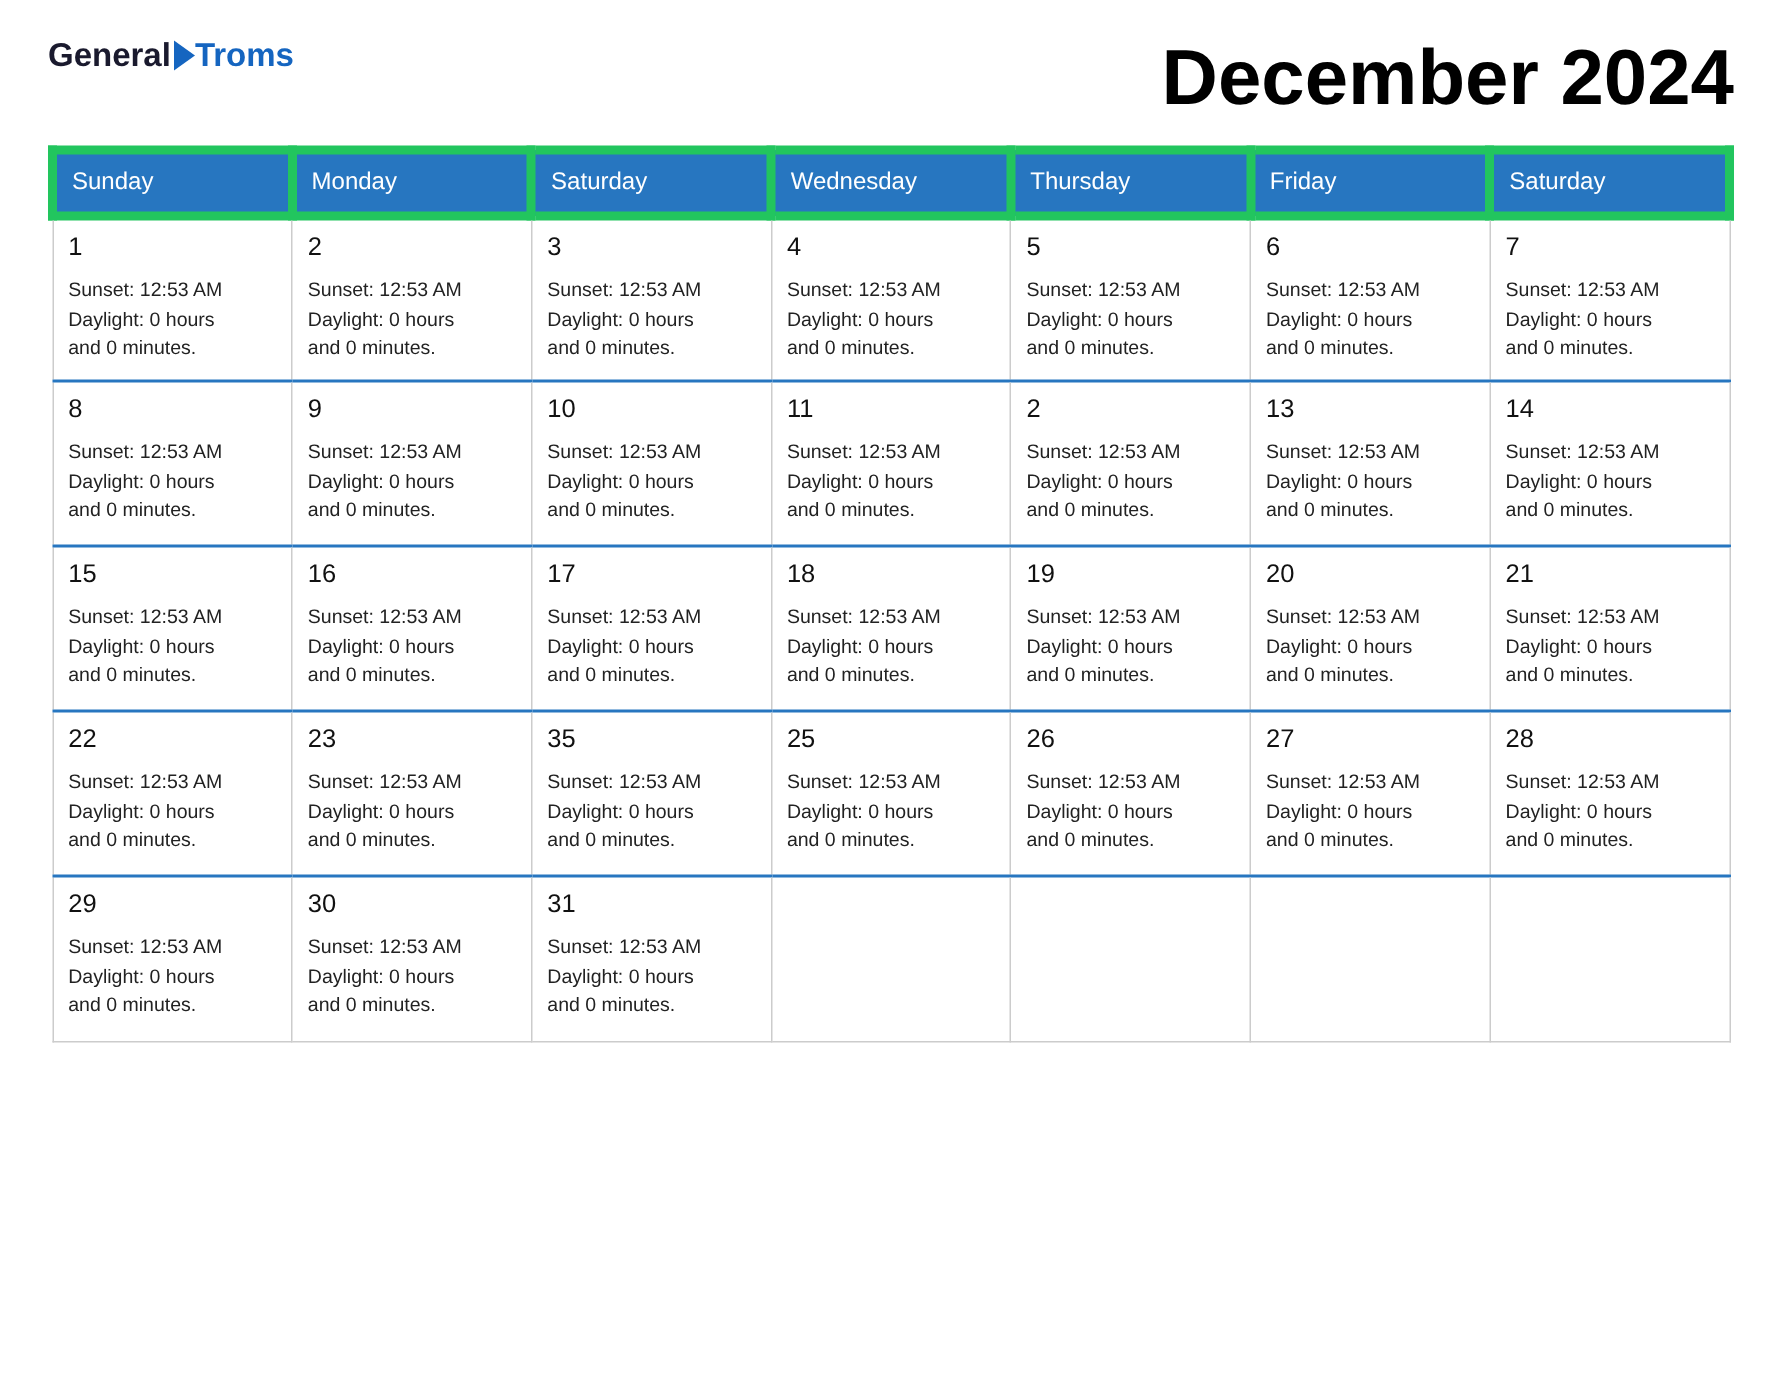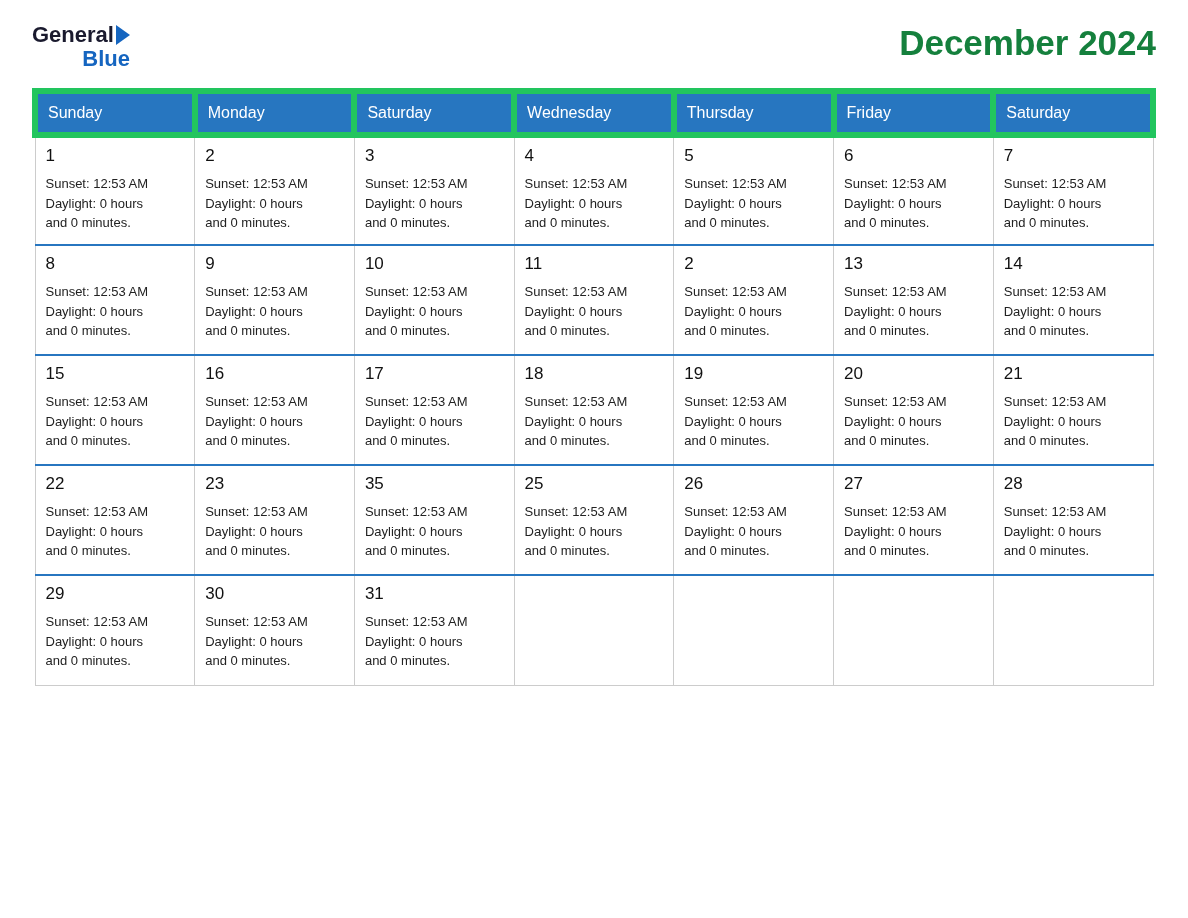--- a/index.html
+++ b/index.html
@@ -32,34 +32,34 @@
       margin-left: 2px;
       vertical-align: middle;
     }
     .logo-sub {
       font-size: 22px;
       font-weight: bold;
       color: #1565c0;
     }
     .logo-wrapper {
       display: flex;
-      flex-direction: column;
-      align-items: flex-end;
+      flex-direction: row;
+      align-items: center;
     }
     .logo-line1 {
       display: flex;
       align-items: center;
     }
     .title-area {
       text-align: right;
     }
     .month-title {
-      font-size: 35px;
+      font-size: 52px;
       font-weight: bold;
-      color: #15803d;
+      color: #000000;
       line-height: 1.1;
     }
     .location-title {
       font-size: 22px;
       color: #444;
       margin-top: 4px;
     }
     .calendar-table {
       width: 100%;
       border-collapse: collapse;
@@ -105,21 +105,21 @@
 </head>
 <body>
 
 <div class="header-area">
   <div class="logo-wrapper">
     <div class="logo-line1">
       <span class="logo-text">General</span>
       <span class="logo-triangle"></span>
     </div>
     <div>
-      <span class="logo-sub">Blue</span>
+      <span class="logo-sub">Troms</span>
     </div>
   </div>
   <div class="title-area">
     <div class="month-title">December 2024</div>
   </div>
 </div>
 
 <table class="calendar-table">
   <thead>
     <tr>

